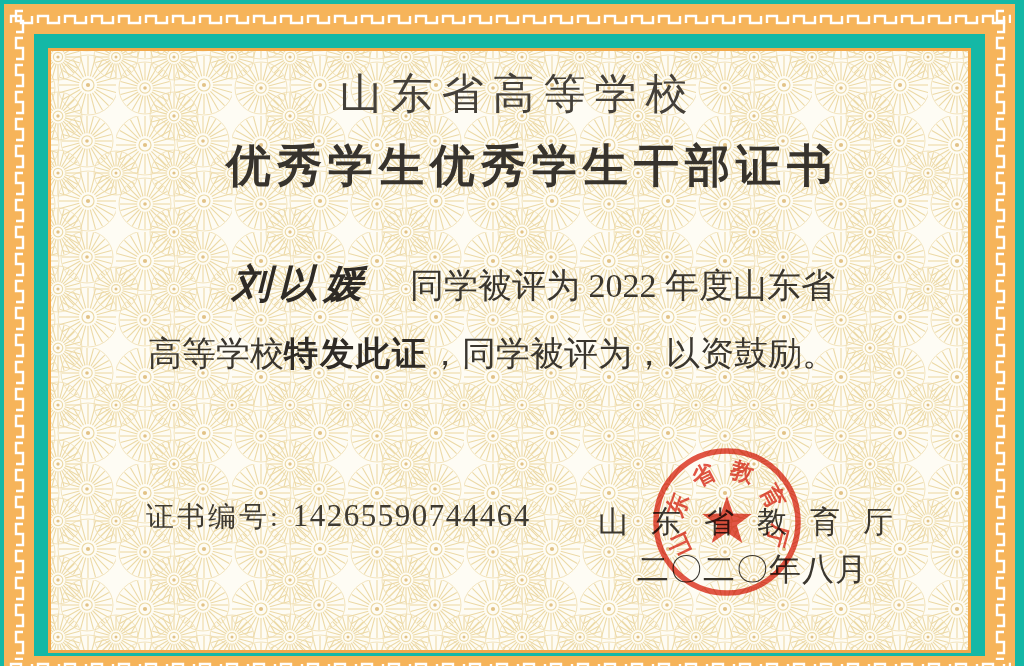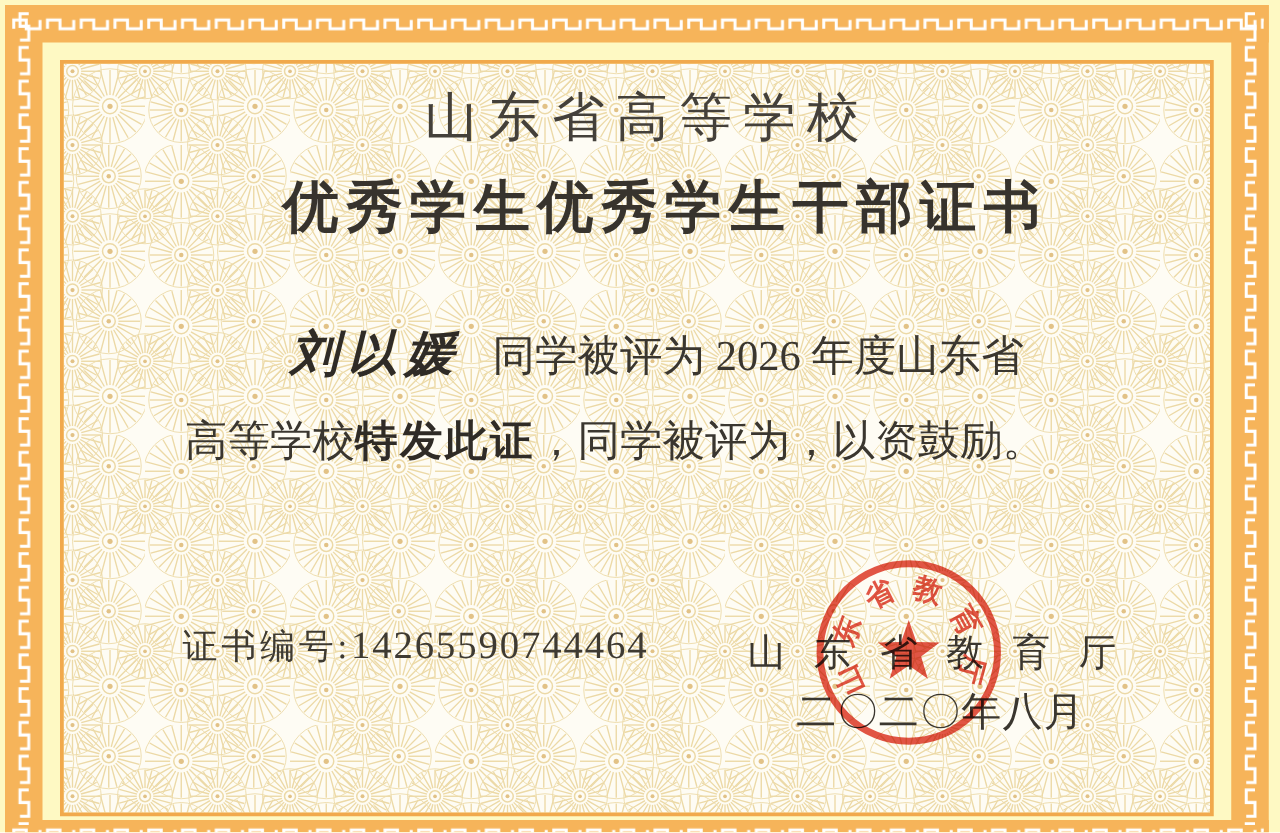--- a/index.html
+++ b/index.html
@@ -1,38 +1,38 @@
 <!DOCTYPE html>
 <html><head>
 <meta charset="utf-8">
 <style>
   html,body{margin:0;padding:0;background:#ffffff;}
   .page{
-    position:relative;width:1024px;height:666px;overflow:hidden;background:#fef9c3;
+    position:relative;width:1024px;height:666px;overflow:hidden;background:#14b8a6;
     font-family:"Liberation Serif","DejaVu Serif",serif;
   }
   .bg{position:absolute;left:0;top:0;width:1024px;height:666px;}
   .txt{position:absolute;color:#3e3a32;white-space:nowrap;}
   .school-line{
     left:0;top:66px;width:1024px;text-align:center;
     font-size:42px;letter-spacing:9px;text-indent:12px;color:#44403a;
   }
   .cert-title{
     left:0;top:136px;width:1024px;text-align:center;
     font-size:45px;font-weight:900;letter-spacing:6px;text-indent:8px;color:#37332d;padding-left:16px;
   }
   .body-para{left:148px;top:250px;width:760px;font-size:34px;line-height:68px;color:#3a362f;}
   .body-line{display:block;}
   .line1{text-indent:84px;}
   .recipient-name{
     font-size:39px;font-weight:bold;font-style:italic;letter-spacing:7px;
-    margin-right:24px;color:#2f2b26;
+    margin-right:40px;color:#2f2b26;
   }
   .hl{font-weight:900;letter-spacing:2px;color:#2f2b26;}
-  .cert-no{left:146px;top:498px;display:flex;align-items:baseline;}
+  .cert-no{left:146px;top:498px;display:flex;align-items:baseline;gap:12px;}
   .cert-no .label{font-size:28px;letter-spacing:3px;}
   .cert-no .value{font-size:31px;letter-spacing:1.5px;}
   .issuer-line{left:598px;top:502px;font-size:30px;letter-spacing:23px;color:#3a362f;}
   .date-line{left:637px;top:548px;font-size:32px;letter-spacing:1px;color:#3a362f;}
   .seal{
     position:absolute;left:642px;top:437px;width:170px;height:170px;
     mix-blend-mode:multiply;opacity:.87;
   }
 </style>
 </head>
@@ -331,21 +331,21 @@
         <rect width="1003" height="16" fill="url(#mh)"></rect>
       </g>
       <rect x="49.5" y="49.5" width="920" height="602" fill="none" stroke="#f1a94c" stroke-width="3"></rect>
     </svg>
 
   <div class="txt school-line">山东省高等学校</div>
 
   <div class="txt cert-title">优秀学生优秀学生干部证书</div>
 
   <div class="txt body-para">
-    <span class="body-line line1"><span class="recipient-name">刘以媛</span><span>同学被评为 2026 年度山东省</span></span>
+    <span class="body-line line1"><span class="recipient-name">刘以媛</span><span>同学被评为 2022 年度山东省</span></span>
     <span class="body-line line2"><span>高等学校</span><span class="hl">特发此证</span><span>，同学被评为，以资鼓励。</span></span>
   </div>
 
   <div class="txt cert-no">
     <span class="label">证书编号:</span>
     <span class="value">14265590744464</span>
   </div>
 
   <div class="txt issuer-line">山东省教育厅</div>
 

